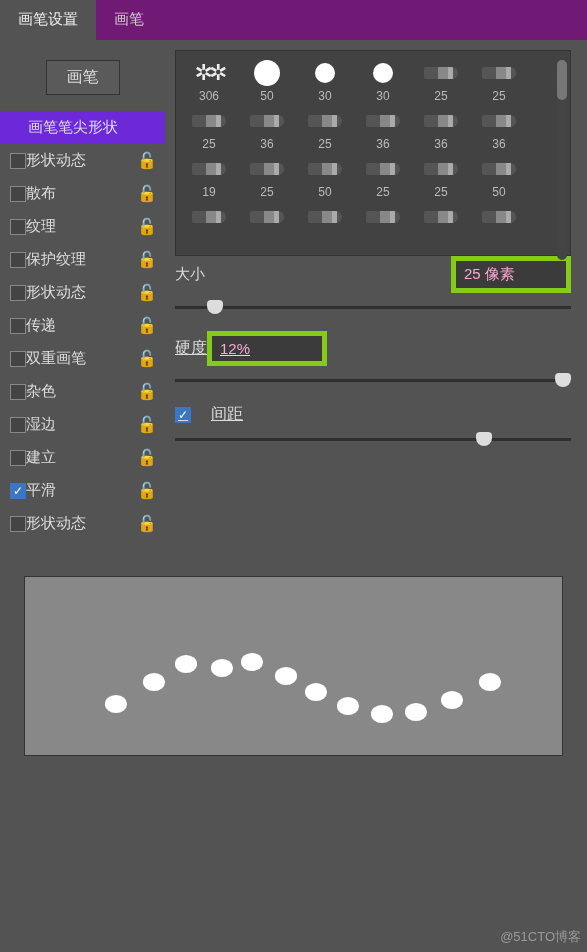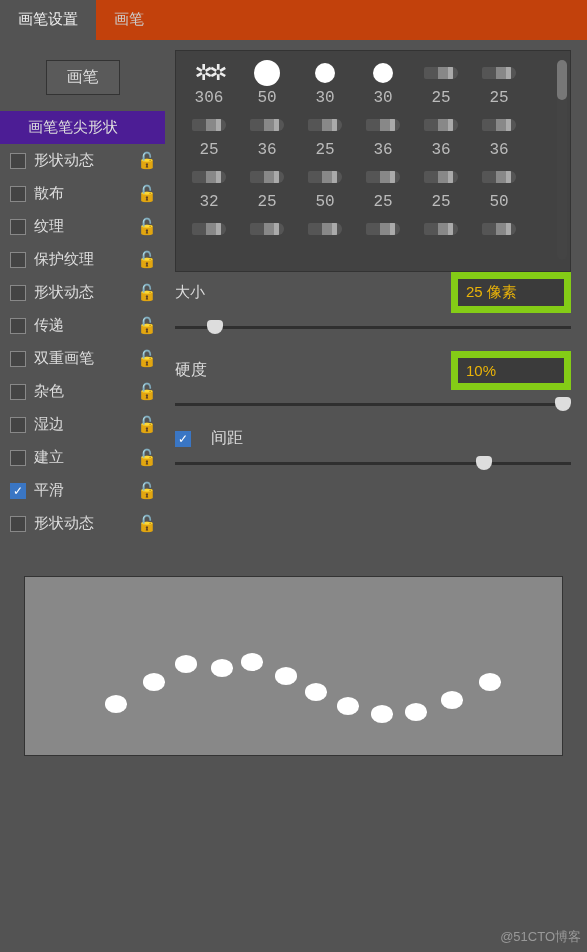--- a/index.html
+++ b/index.html
@@ -1,62 +1,62 @@
 <!DOCTYPE html>
 <html><head>
 <meta charset="utf-8">
 <style>
 * { box-sizing: border-box; margin: 0; padding: 0; font-family: "Microsoft YaHei", sans-serif; }
 body { background: #535353; color: #ddd; width: 587px; height: 952px; overflow: hidden; position: relative; }
-.tabs { display: flex; background: #c2410c; height: 40px; }
+.tabs { display: flex; background: #701a75; height: 40px; }
 .tab { padding: 10px 18px; font-size: 15px; color: #ccc; cursor: pointer; }
 .tab.active { background: #535353; color: #eee; }
 .layout { display: flex; }
 .sidebar { width: 165px; padding-top: 12px; }
 .brush-btn { margin: 8px auto 16px; display: block; background: #5a5a5a; border: 1px solid #333; color: #ddd; padding: 6px 20px; font-size: 16px; }
 .cat-item { display: flex; align-items: center; justify-content: space-between; padding: 7px 8px 7px 10px; font-size: 15px; }
-.cat-item.selected { background: #4c1d95; padding-left: 28px; }
-.cat-item .lbl { display: flex; align-items: center; gap: 8px; }
+.cat-item.selected { background: #6d28d9; padding-left: 28px; }
+.cat-item .lbl { display: flex; align-items: center; }
 .chk { width: 16px; height: 16px; border: 1px solid #888; background: #444; display: inline-flex; align-items: center; justify-content: center; font-size: 12px; color: #fff; }
 .chk.on { background: #3a76c4; border-color: #3a76c4; }
 .chk.on::after { content: "✓"; }
 .lock { color: #999; font-size: 16px; }
 .main { flex: 1; padding: 10px 16px 10px 10px; position: relative; }
 .swatches { display: grid; grid-template-columns: repeat(6, 50px); gap: 4px 8px; background: #424242; padding: 8px; border: 1px solid #333; }
 .swatch { text-align: center; }
 .swatch .ic { width: 40px; height: 28px; margin: 0 auto 2px; display: flex; align-items: center; justify-content: center; }
-.swatch .sz { font-size: 16px; color: #bbb; font-family: Liberation Mono, monospace; }
+.swatch .sz { font-size: 12px; color: #bbb; }
 .circ { background: #fff; border-radius: 50%; }
 .bull { width: 34px; height: 12px; background: linear-gradient(90deg,#555 0 40%, #888 40% 70%, #aaa 70% 85%, #555 85%); border-radius: 2px 6px 6px 2px; }
 .splat { color: #eee; font-size: 22px; letter-spacing: -4px; }
 .scroll-rail { position: absolute; right: 20px; top: 20px; width: 10px; height: 200px; background: #444; border-radius: 5px; }
 .scroll-thumb { width: 10px; height: 40px; background: #777; border-radius: 5px; }
 .row { display: flex; align-items: center; gap: 16px; margin-top: 0; font-size: 15px; }
 .row .lab { width: 50px; }
-.numbox { background: #3b3b3b; border: 7px solid #84cc16; color: #eab308; padding: 4px 8px; font-size: 15px; min-width: 70px; }
+.numbox { background: #3b3b3b; border: 5px solid #84cc16; color: #f9a8d4; padding: 4px 8px; font-size: 15px; min-width: 70px; }
 .numbox.wide { width: 120px; }
 .numbox.focus { border: 2px solid #2a6fd6; color: #fff; font-weight: bold; }
 .slider { position: relative; height: 18px; margin: 6px 0 0; }
 .slider .track { position: absolute; top: 7px; left: 0; right: 0; height: 3px; background: #2f2f2f; }
 .slider .thumb { position: absolute; top: 1px; width: 16px; height: 14px; background: #ddd; border-radius: 4px 4px 8px 8px; transform: translateX(-50%); }
 .flip-row { display: flex; gap: 16px; align-items: center; margin-top: 12px; }
 .angle-area { display: flex; gap: 18px; margin-top: 10px; }
 .ang-left { flex: 1; }
 .ang-right { width: 130px; position: relative; display: flex; align-items: center; justify-content: center; }
 .ellipse { width: 100px; height: 58px; border: 2px solid #bbb; border-radius: 50%; position: relative; }
 .ellipse::before, .ellipse::after { content: ""; position: absolute; background: #999; }
 .ellipse::before { left: 0; right: 0; top: 50%; height: 1px; }
 .ellipse::after { top: 0; bottom: 0; left: 50%; width: 1px; }
 .node { position: absolute; width: 12px; height: 12px; background: #ccc; border-radius: 50%; left: 50%; transform: translateX(-50%); }
 .node.top { top: -6px; } .node.bot { bottom: -6px; }
 .arrow { position: absolute; right: -4px; top: 50%; transform: translateY(-50%); color: #bbb; font-size: 14px; }
 .preview { margin: 36px 24px 0; height: 180px; background: #888; border: 1px solid #333; position: relative; }
 .dot { position: absolute; background: #fff; border-radius: 50%; }
 .watermark { position: absolute; right: 6px; bottom: 6px; color: #999; font-size: 13px; }
-.hard-row, .space-row { display: flex; align-items: center; justify-content: space-between; margin-top: 14px; }
+.hard-row, .space-row { display: flex; align-items: center; justify-content: flex-start; margin-top: 14px; text-decoration: underline; }
 </style>
 </head>
 <body>
 
 <div class="tabs">
   <div class="tab active">画笔设置</div>
   <div class="tab">画笔</div>
 </div>
 
 <div class="layout">
@@ -222,21 +222,21 @@
       <div class="swatch">
           <div class="ic">
             <div class="bull"></div>
           </div>
           <div class="sz">36</div>
         </div>
       <div class="swatch">
           <div class="ic">
             <div class="bull"></div>
           </div>
-          <div class="sz">32</div>
+          <div class="sz">19</div>
         </div>
       <div class="swatch">
           <div class="ic">
             <div class="bull"></div>
           </div>
           <div class="sz">25</div>
         </div>
       <div class="swatch">
           <div class="ic">
             <div class="bull"></div>
@@ -309,21 +309,21 @@
     </div>
     <div class="slider">
         <div class="track"></div>
         <div class="thumb" style="left:10%"></div>
       </div>
 
 
 
     <div class="hard-row">
       <span>硬度</span>
-      <div class="numbox wide">10%</div>
+      <div class="numbox wide">12%</div>
     </div>
     <div class="slider">
         <div class="track"></div>
         <div class="thumb" style="left:98%"></div>
       </div>
 
     <div class="space-row">
       <span style="display:flex;align-items:center;gap:20px">
         <span class="chk on"></span>
         <span>间距</span>

